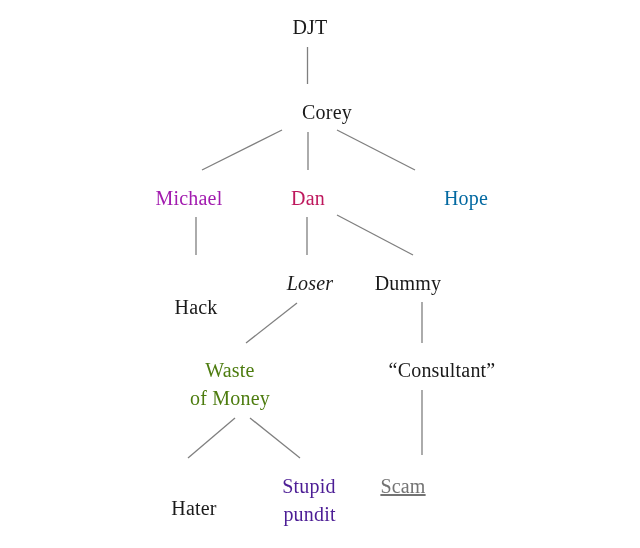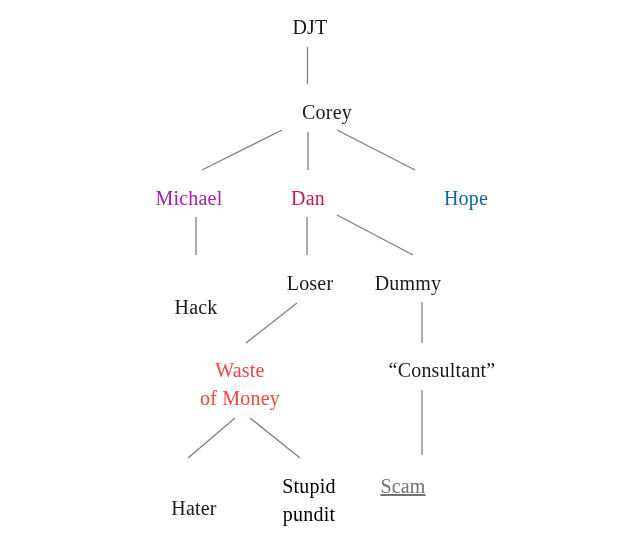--- a/index.html
+++ b/index.html
@@ -51,23 +51,23 @@
       <line x1="250" y1="418" x2="300" y2="458" stroke="#7f7f7f" stroke-width="1.3"></line>
       <line x1="422" y1="390" x2="422" y2="455" stroke="#7f7f7f" stroke-width="1.3"></line>
     </svg>
   <div id="nodes">
       <div class="node" style="left: 310px; top: 27px; color: rgb(26, 26, 26);">DJT</div>
       <div class="node" style="left: 327px; top: 112px; color: rgb(26, 26, 26);">Corey</div>
       <div class="node" style="left: 189px; top: 198px; color: #a21caf; font-family: Liberation Serif, serif;">Michael</div>
       <div class="node" style="left: 308px; top: 198px; color: #be185d;">Dan</div>
       <div class="node" style="left: 422px; top: 198px; color: #0369a1; margin-left: 44px;">Hope</div>
       <div class="node" style="left: 196px; top: 283px; color: rgb(26, 26, 26); margin-top: 24px;">Hack</div>
-      <div class="node" style="left: 310px; top: 283px; color: rgb(26, 26, 26);">Loser</div>
+      <div class="node" style="left: 310px; top: 283px; color: rgb(26, 26, 26); font-style: italic;">Loser</div>
       <div class="node" style="left: 408px; top: 283px; color: rgb(26, 26, 26);">Dummy</div>
-      <div class="node" style="left: 240px; top: 384px; color: #ef4444;">Waste
+      <div class="node" style="left: 230px; top: 384px; color: #4d7c0f;">Waste
 of Money</div>
       <div class="node" style="left: 442px; top: 370px; color: rgb(26, 26, 26);">“Consultant”</div>
       <div class="node" style="left: 194px; top: 508px; color: rgb(26, 26, 26);">Hater</div>
-      <div class="node" style="left: 309px; top: 500px; color: #000000;">Stupid
+      <div class="node" style="left: 309px; top: 500px; color: #4c1d95; text-align: right;">Stupid
 pundit</div>
       <div class="node" style="left: 403px; top: 486px; color: #737373; text-decoration: underline;">Scam</div>
     </div>
 </div>
 
 </body></html>

